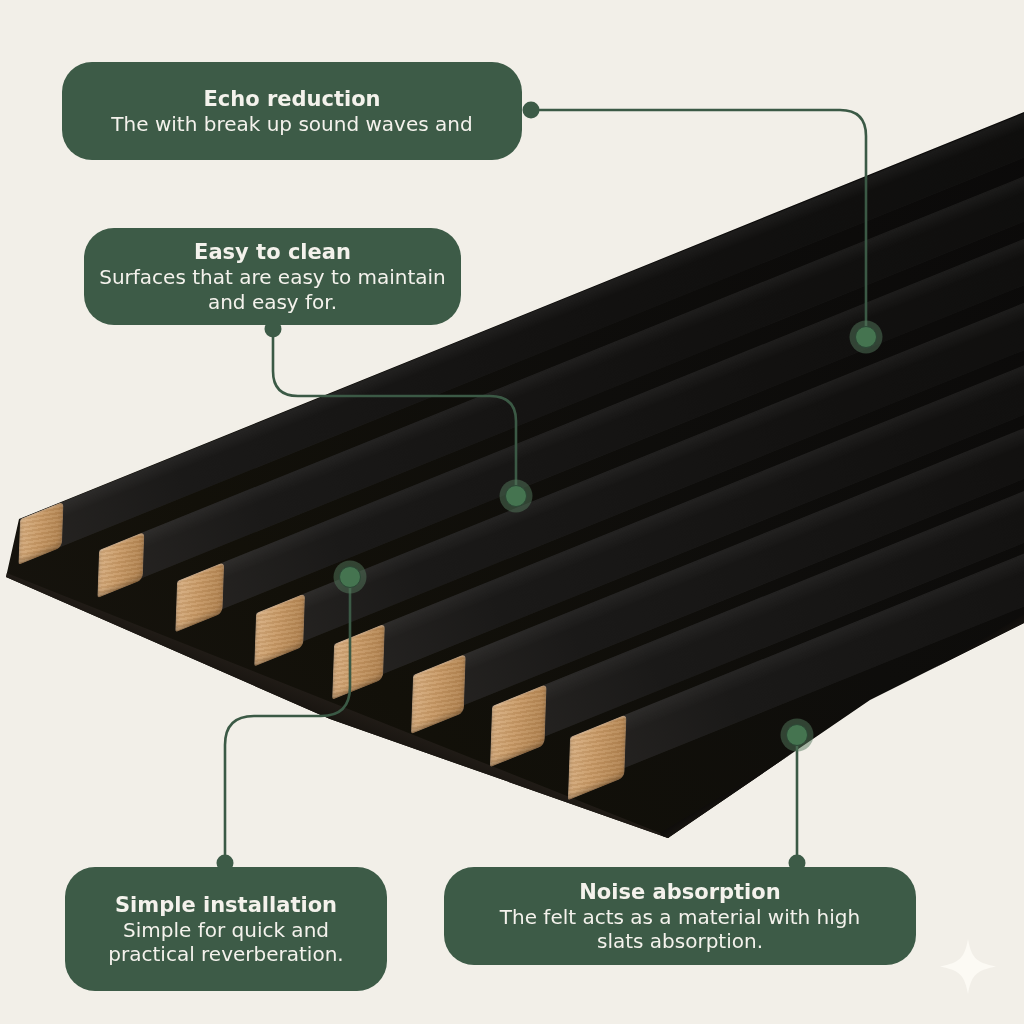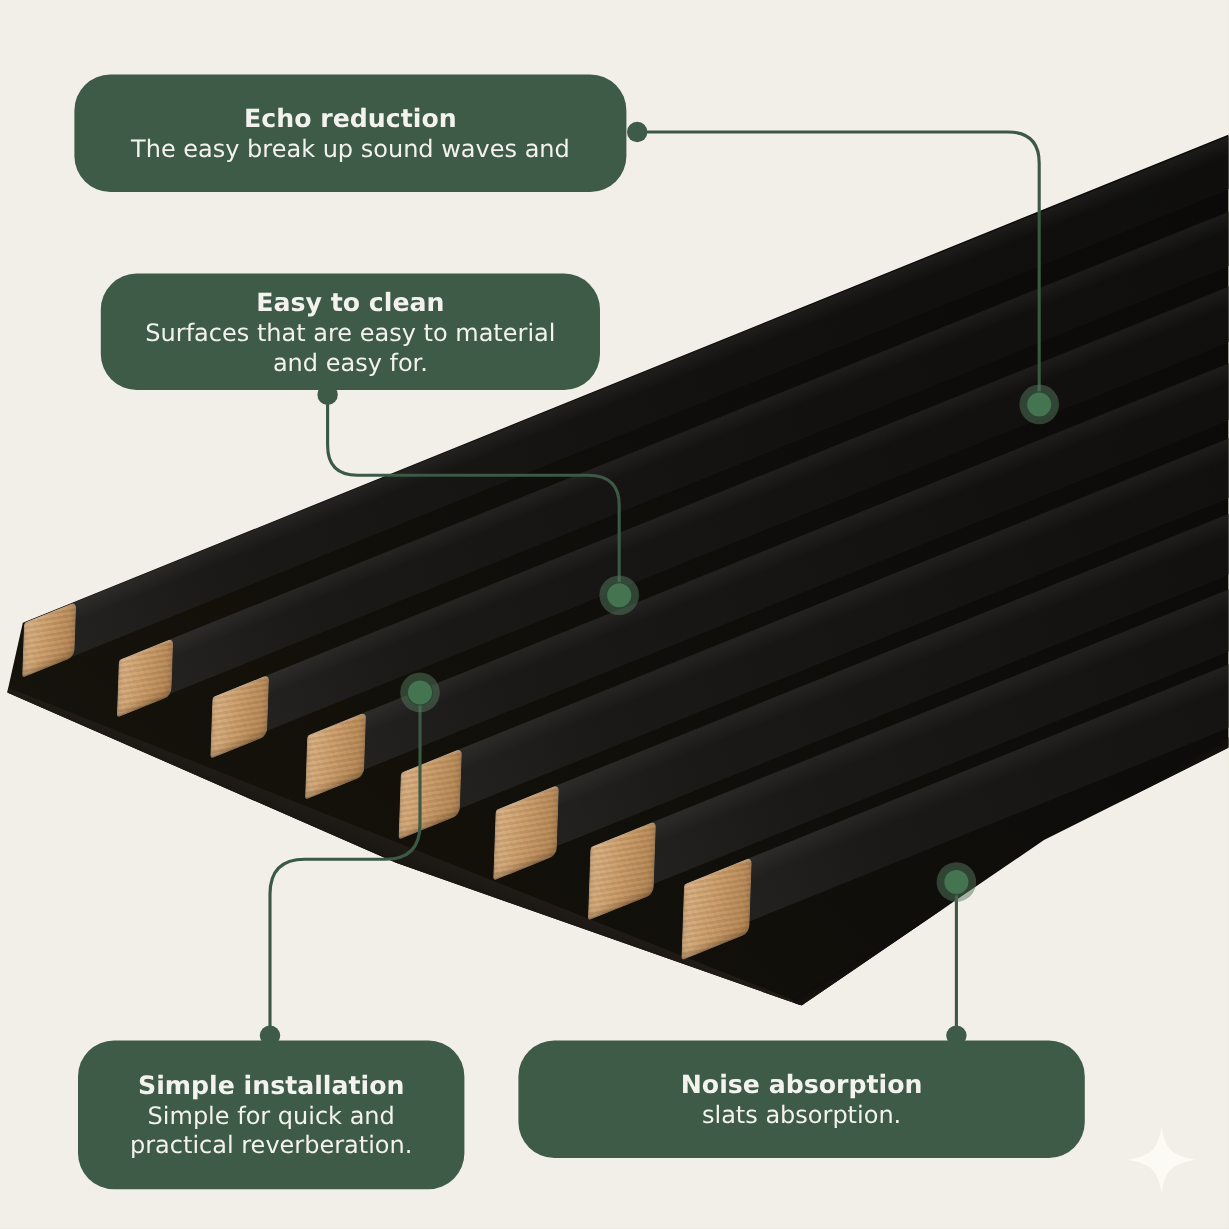--- a/index.html
+++ b/index.html
@@ -109,33 +109,34 @@
     <g>
       <circle cx="797" cy="735" r="16.5" fill="#53775c" opacity="0.5"></circle>
       <circle cx="797" cy="735" r="10.5" fill="#457450" stroke="#2c4836" stroke-width="1"></circle>
     </g>
 
     <path fill="#fcfaf4" d="M968,939 C971.5,958 976,962.5 996,966.5 C976,970.5 971.5,975 968,994 C964.5,975 960,970.5 940,966.5 C960,962.5 964.5,958 968,939 Z"></path>
   </svg>
 
   <div class="callout" style="left:62px;top:62px;width:460px;height:98px">
     <div class="callout-title">Echo reduction</div>
-    <div class="callout-line">The easy break up sound waves and</div>
+    <div class="callout-line">The with break up sound waves and</div>
   </div>
 
-  <div class="callout" style="left:84px;top:228px;width:416px;height:97px">
+  <div class="callout" style="left:84px;top:228px;width:377px;height:97px">
     <div class="callout-title">Easy to clean</div>
-    <div class="callout-line">Surfaces that are easy to material</div>
+    <div class="callout-line">Surfaces that are easy to maintain</div>
     <div class="callout-line">and easy for.</div>
   </div>
 
   <div class="callout" style="left:65px;top:867px;width:322px;height:124px">
     <div class="callout-title">Simple installation</div>
     <div class="callout-line">Simple for quick and</div>
     <div class="callout-line">practical reverberation.</div>
   </div>
 
-  <div class="callout" style="left:432px;top:867px;width:472px;height:98px">
+  <div class="callout" style="left:444px;top:867px;width:472px;height:98px">
     <div class="callout-title">Noise absorption</div>
+    <div class="callout-line">The felt acts as a material with high</div>
     <div class="callout-line">slats absorption.</div>
   </div>
 
 </div>
 
 </body></html>

